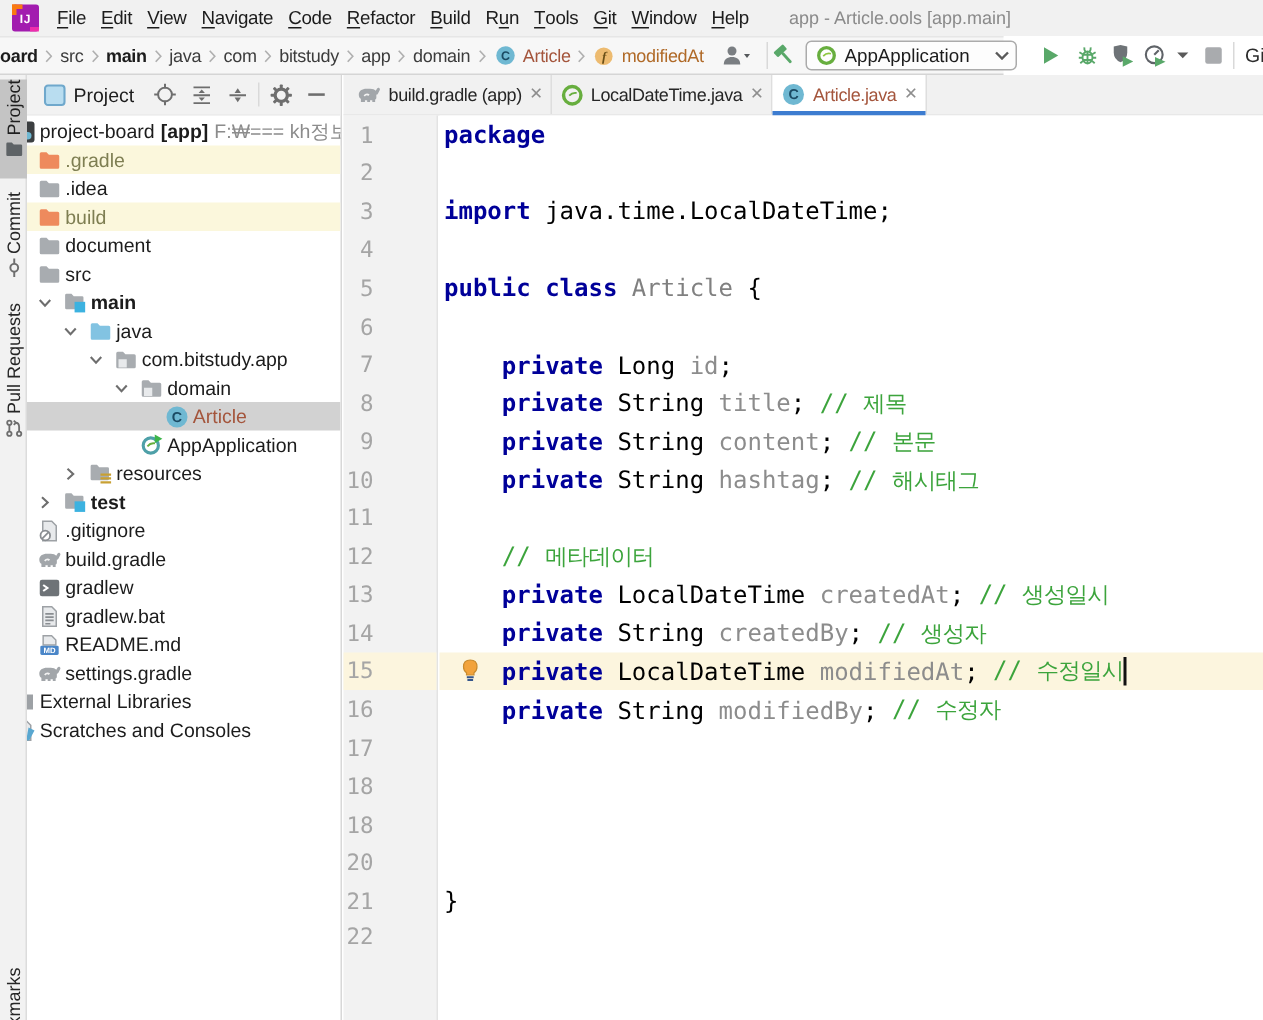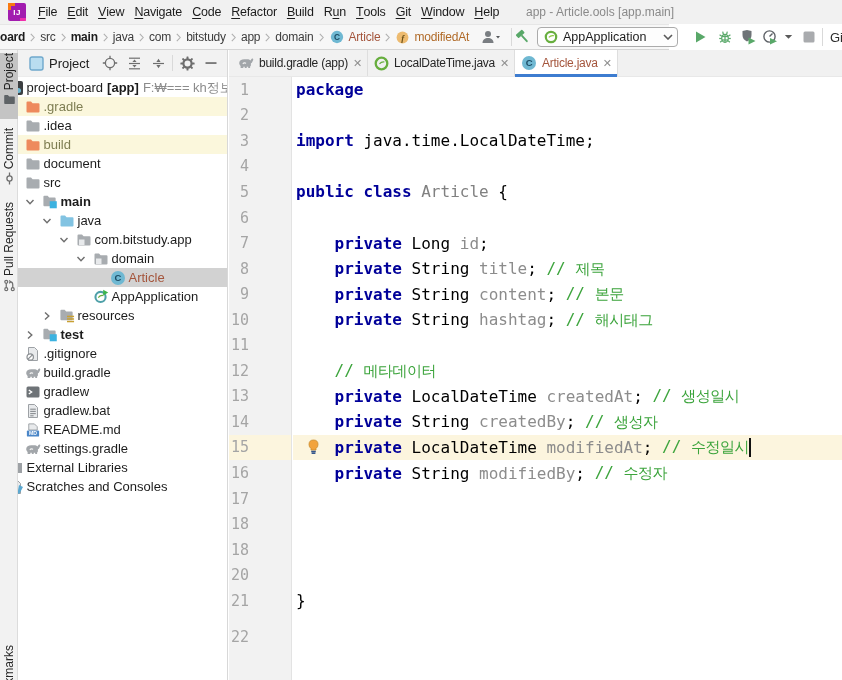--- a/index.html
+++ b/index.html
@@ -702,21 +702,21 @@
       <div class="gline" style="top: 281.05px;">12</div>
       <div class="gline" style="top: 306.6px;">13</div>
       <div class="gline" style="top: 332.15px;">14</div>
       <div class="gline cur" style="top: 357.7px;">15</div>
       <div class="gline" style="top: 383.25px;">16</div>
       <div class="gline" style="top: 408.8px;">17</div>
       <div class="gline" style="top: 434.35px;">18</div>
       <div class="gline" style="top: 459.9px;">18</div>
       <div class="gline" style="top: 485.45px;">20</div>
       <div class="gline" style="top: 511px;">21</div>
-      <div class="gline" style="top: 547px;">22</div>
+      <div class="gline" style="top: 534px;">22</div>
     </div>
   <div id="code-area">
       <div class="cline" style="top: 0px;"><span class="kw">package</span></div>
       <div class="cline" style="top: 25.55px;"></div>
       <div class="cline" style="top: 51.1px;"><span class="kw">import</span><span class="pl"> java.time.LocalDateTime;</span></div>
       <div class="cline" style="top: 76.65px;"></div>
       <div class="cline" style="top: 102.2px;"><span class="kw">public class</span><span class="pl"> </span><span class="cls">Article</span><span class="pl"> {</span></div>
       <div class="cline" style="top: 127.75px;"></div>
       <div class="cline" style="top: 153.3px;"><span class="pl">    </span><span class="kw">private</span><span class="pl"> Long </span><span class="fld">id</span><span class="pl">;</span></div>
       <div class="cline" style="top: 178.85px;"><span class="pl">    </span><span class="kw">private</span><span class="pl"> String </span><span class="fld">title</span><span class="pl">; </span><span class="cmt">// <span class="ko">제목</span></span></div>

